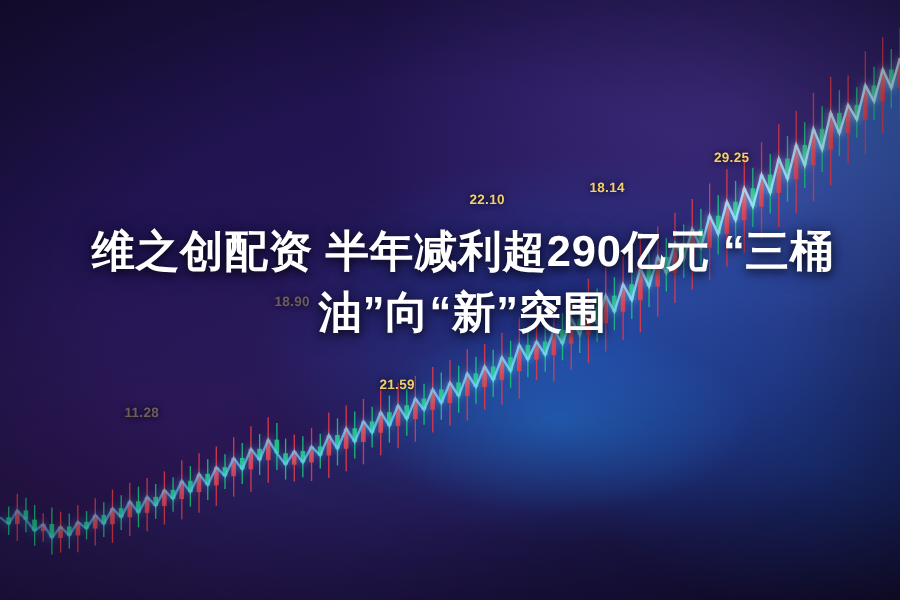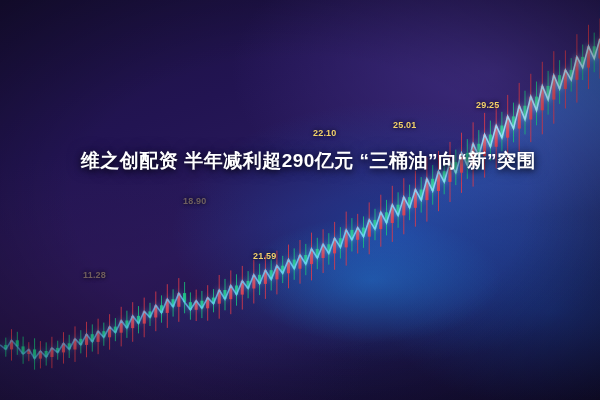--- a/index.html
+++ b/index.html
@@ -71,21 +71,21 @@
 
   
   .headline {
     position: absolute;
     left: 0;
     right: 0;
     top: 148px;
     padding: 0 12px;
     text-align: center;
     color: #ffffff;
-    font-size: 19px;
+    font-size: 29px;
     font-weight: bold;
     line-height: 1.42;
     letter-spacing: 0.5px;
     text-shadow:
       0 2px 6px rgba(0,0,0,0.75),
       0 0 14px rgba(10,10,40,0.6);
     box-sizing: border-box;
     margin-left: 17px;
   }
 </style>
@@ -338,21 +338,21 @@
       <g filter="url(#softGlow)">
         <path id="linePath" fill="none" stroke="url(#lineGrad)" stroke-width="1.6" d="M0.0 344.9 L5.8 349.4 L11.5 340.3 L17.3 346.4 L23.1 354.0 L28.8 349.4 L34.6 358.6 L40.4 351.0 L46.2 357.1 L51.9 347.9 L57.7 352.5 L63.5 343.3 L69.2 349.4 L75.0 338.8 L80.8 344.9 L86.5 334.2 L92.3 341.8 L98.1 331.2 L103.8 337.3 L109.6 326.6 L115.4 332.7 L121.2 320.5 L126.9 328.1 L132.7 315.9 L138.5 323.5 L144.2 311.4 L150.0 317.4 L155.8 305.3 L161.5 312.9 L167.3 299.2 L173.1 306.8 L178.8 293.1 L184.6 302.2 L190.4 309.8 L196.2 300.7 L201.9 308.3 L207.7 297.6 L213.5 303.7 L219.2 290.0 L225.0 299.2 L230.8 285.5 L236.5 294.6 L242.3 280.9 L248.1 288.5 L253.8 274.8 L259.6 283.9 L265.4 270.2 L271.2 279.4 L276.9 265.7 L282.7 273.3 L288.5 259.6 L294.2 268.7 L300.0 255.0 L305.8 264.1 L311.5 248.9 L317.3 258.0 L323.1 244.3 L328.8 253.5 L334.6 238.2 L340.4 247.4 L346.2 229.9 L351.9 239.8 L357.7 227.6 L363.5 236.7 L369.2 219.9 L375.0 229.1 L380.8 212.3 L386.5 223.0 L392.3 204.7 L398.1 215.4 L403.8 197.1 L409.6 207.8 L415.4 189.5 L421.2 200.1 L426.9 178.8 L432.7 191.0 L438.5 171.2 L444.2 181.9 L450.0 162.1 L455.8 172.7 L461.5 152.9 L467.3 165.1 L473.1 143.8 L478.8 156.0 L484.6 134.5 L490.4 146.8 L496.2 125.5 L501.9 137.7 L507.7 116.4 L513.5 128.5 L519.2 105.7 L525.0 119.4 L530.8 96.6 L536.5 110.3 L542.3 85.9 L548.1 99.6 L553.8 75.2 L559.6 88.9 L565.4 69.9 L571.2 79.8 L576.9 56.9 L582.7 67.6 L588.5 46.3 L594.2 58.5 L600.0 38.7"></path>
       </g>
     </svg>
   </div>
 
   <div class="vignette"></div>
 
   <div id="priceLabels">
       <div class="price-label" style="left: 476px; top: 100px;">29.25</div>
-      <div class="price-label" style="left: 393px; top: 120px;">25.01</div>
+      <div class="price-label" style="left: 393px; top: 120px;">18.14</div>
       <div class="price-label" style="left: 313px; top: 128px;">22.10</div>
       <div class="price-label" style="left: 253px; top: 251px;">21.59</div>
       <div class="price-label dim" style="left: 183px; top: 196px;">18.90</div>
       <div class="price-label dim" style="left: 83px; top: 270px;">11.28</div>
     </div>
 
   <div class="headline">维之创配资 半年减利超290亿元 “三桶油”向“新”突围</div>
 
 </div>
 

